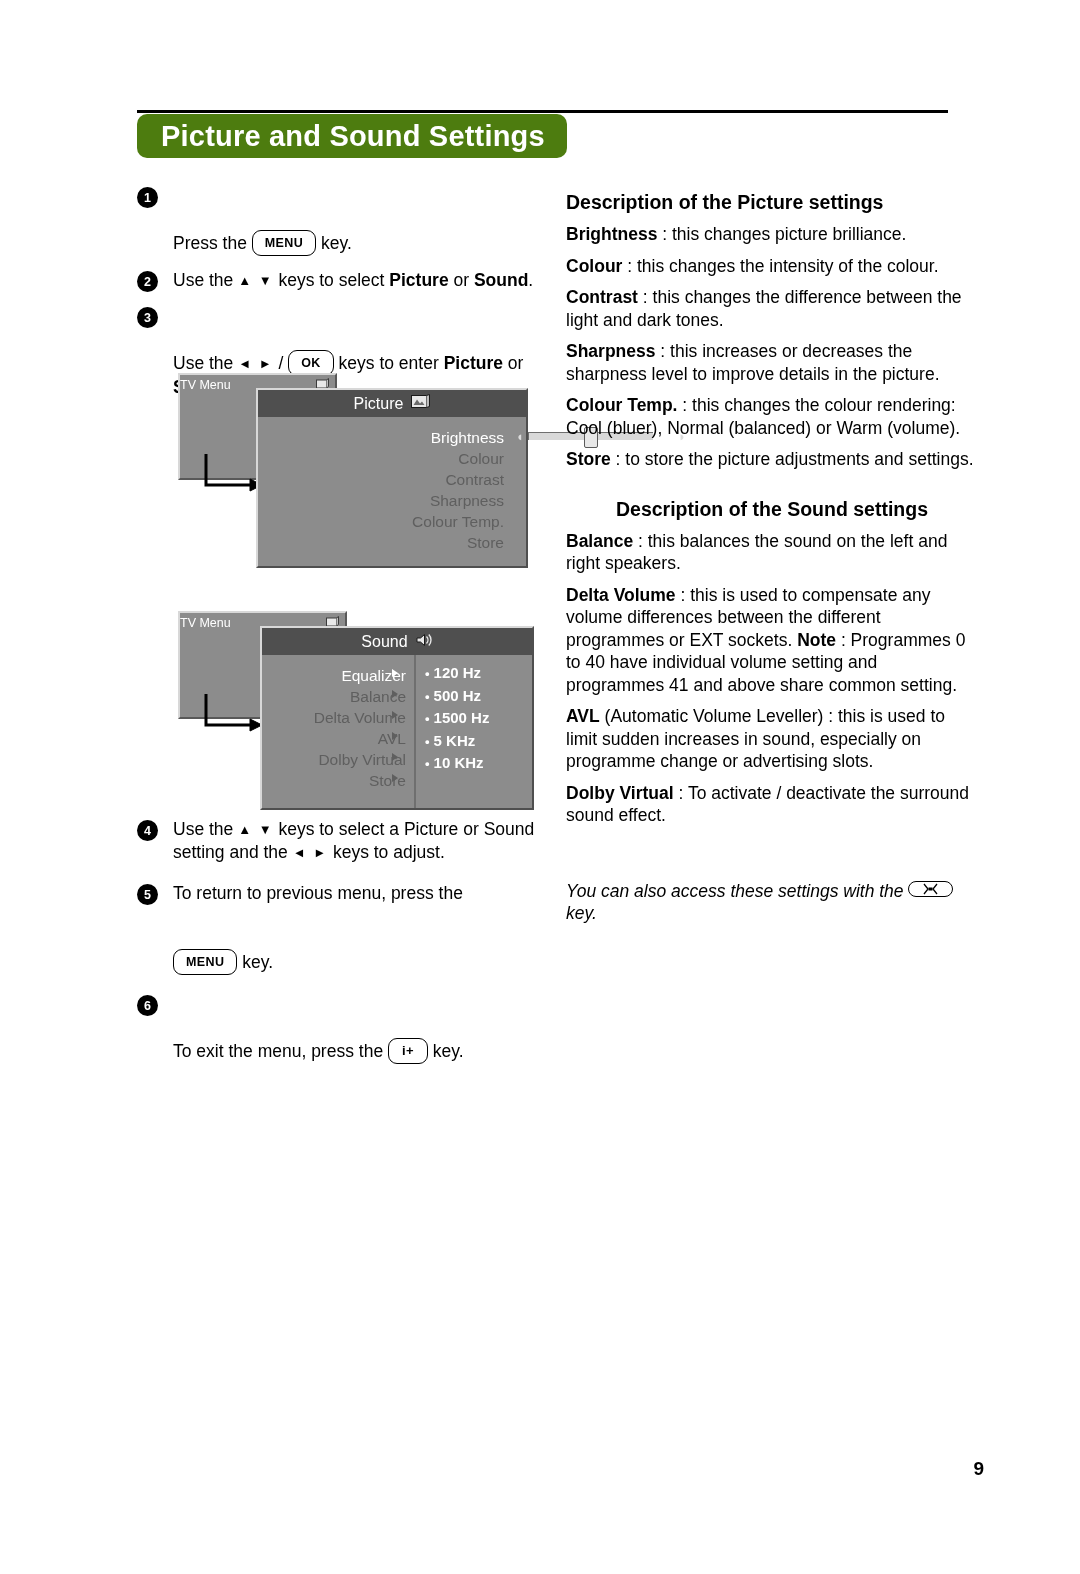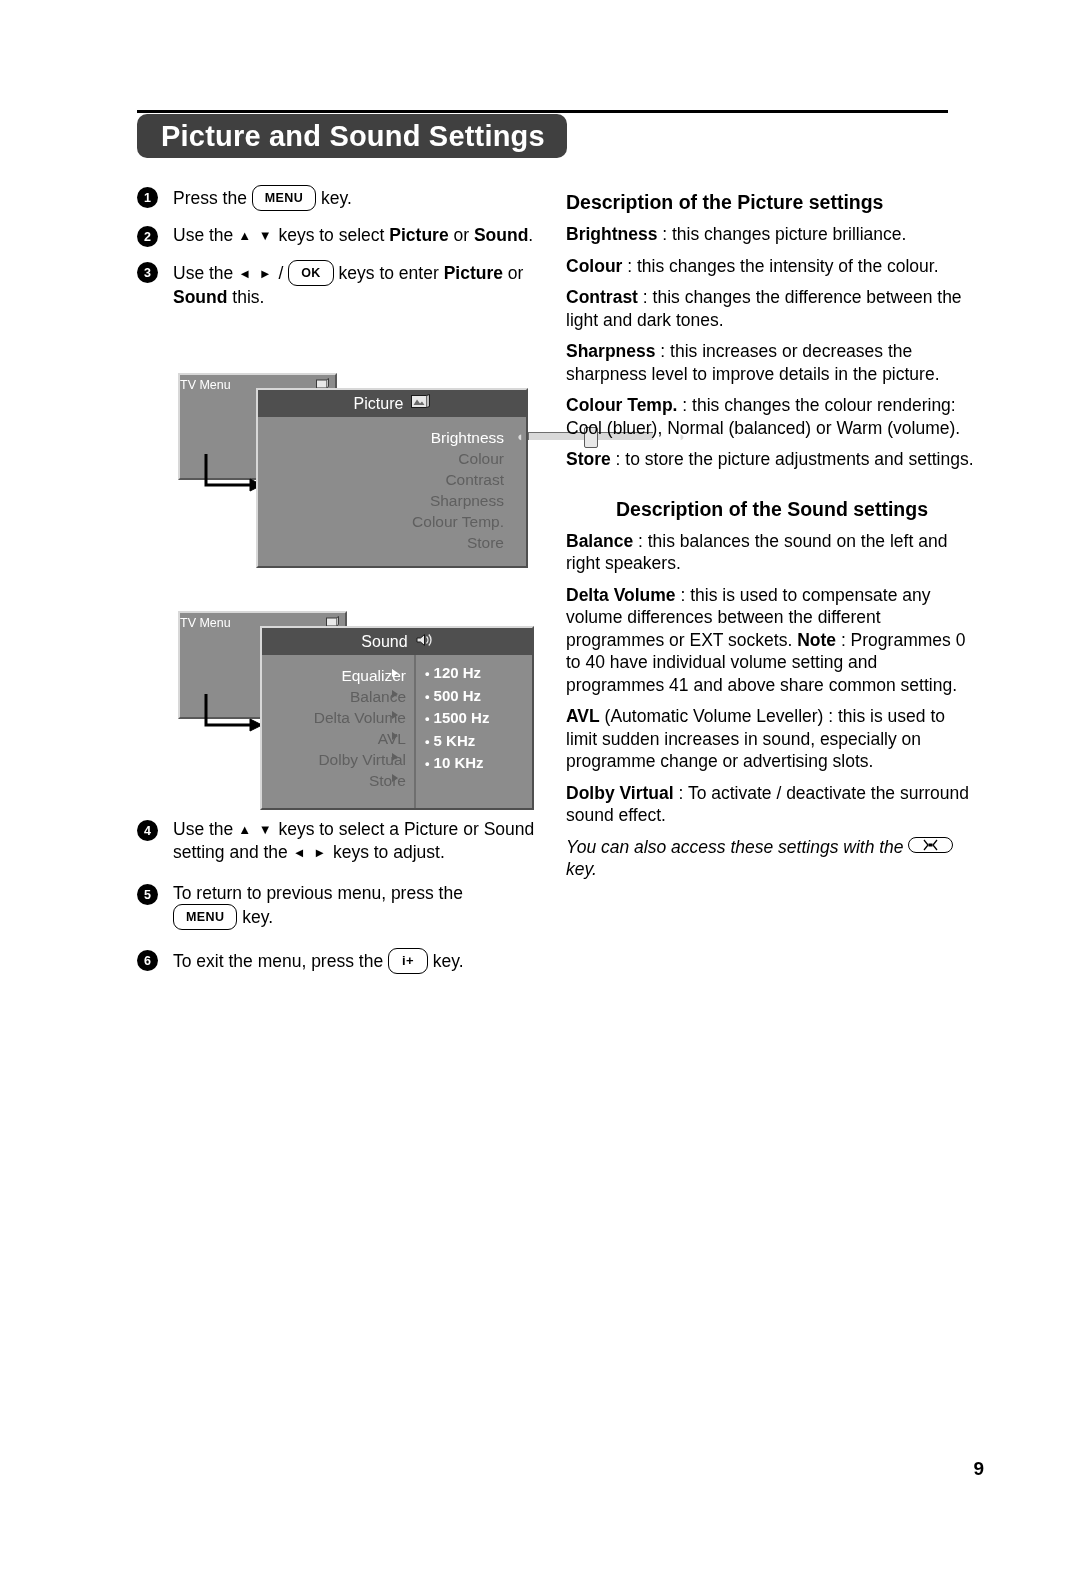--- a/index.html
+++ b/index.html
@@ -30,21 +30,21 @@
     width: 811px;
     height: 3px;
     background: #000;
   }
   .title-banner {
     position: absolute;
     left: 137px;
     top: 114px;
     height: 44px;
     padding: 0 22px 0 24px;
-    background: #404040;
+    background: #4d7c0f;
     border-radius: 10px;
     display: flex;
     align-items: center;
   }
   .title-banner span {
     color: #fff;
     font-size: 29px;
     font-weight: bold;
     letter-spacing: 0.2px;
     font-family: "Liberation Sans", sans-serif;
@@ -86,20 +86,21 @@
     justify-content: center;
     border: 1.6px solid #000;
     border-radius: 9px;
     padding: 1px 9px;
     font-size: 12.5px;
     font-weight: bold;
     letter-spacing: 0.4px;
     vertical-align: 2px;
     background: #fff;
     font-family: "Liberation Sans", sans-serif;
+    margin-top: 45px;
   }
   .keycap.wide { padding: 1px 12px; }
   .keycap.info {
     padding: 1px 13px;
     font-size: 13px;
   }
   b, .b { font-weight: bold; }
   .arrow-gl { font-size: 13px; vertical-align: 1px; letter-spacing: 2px; }
 
   

